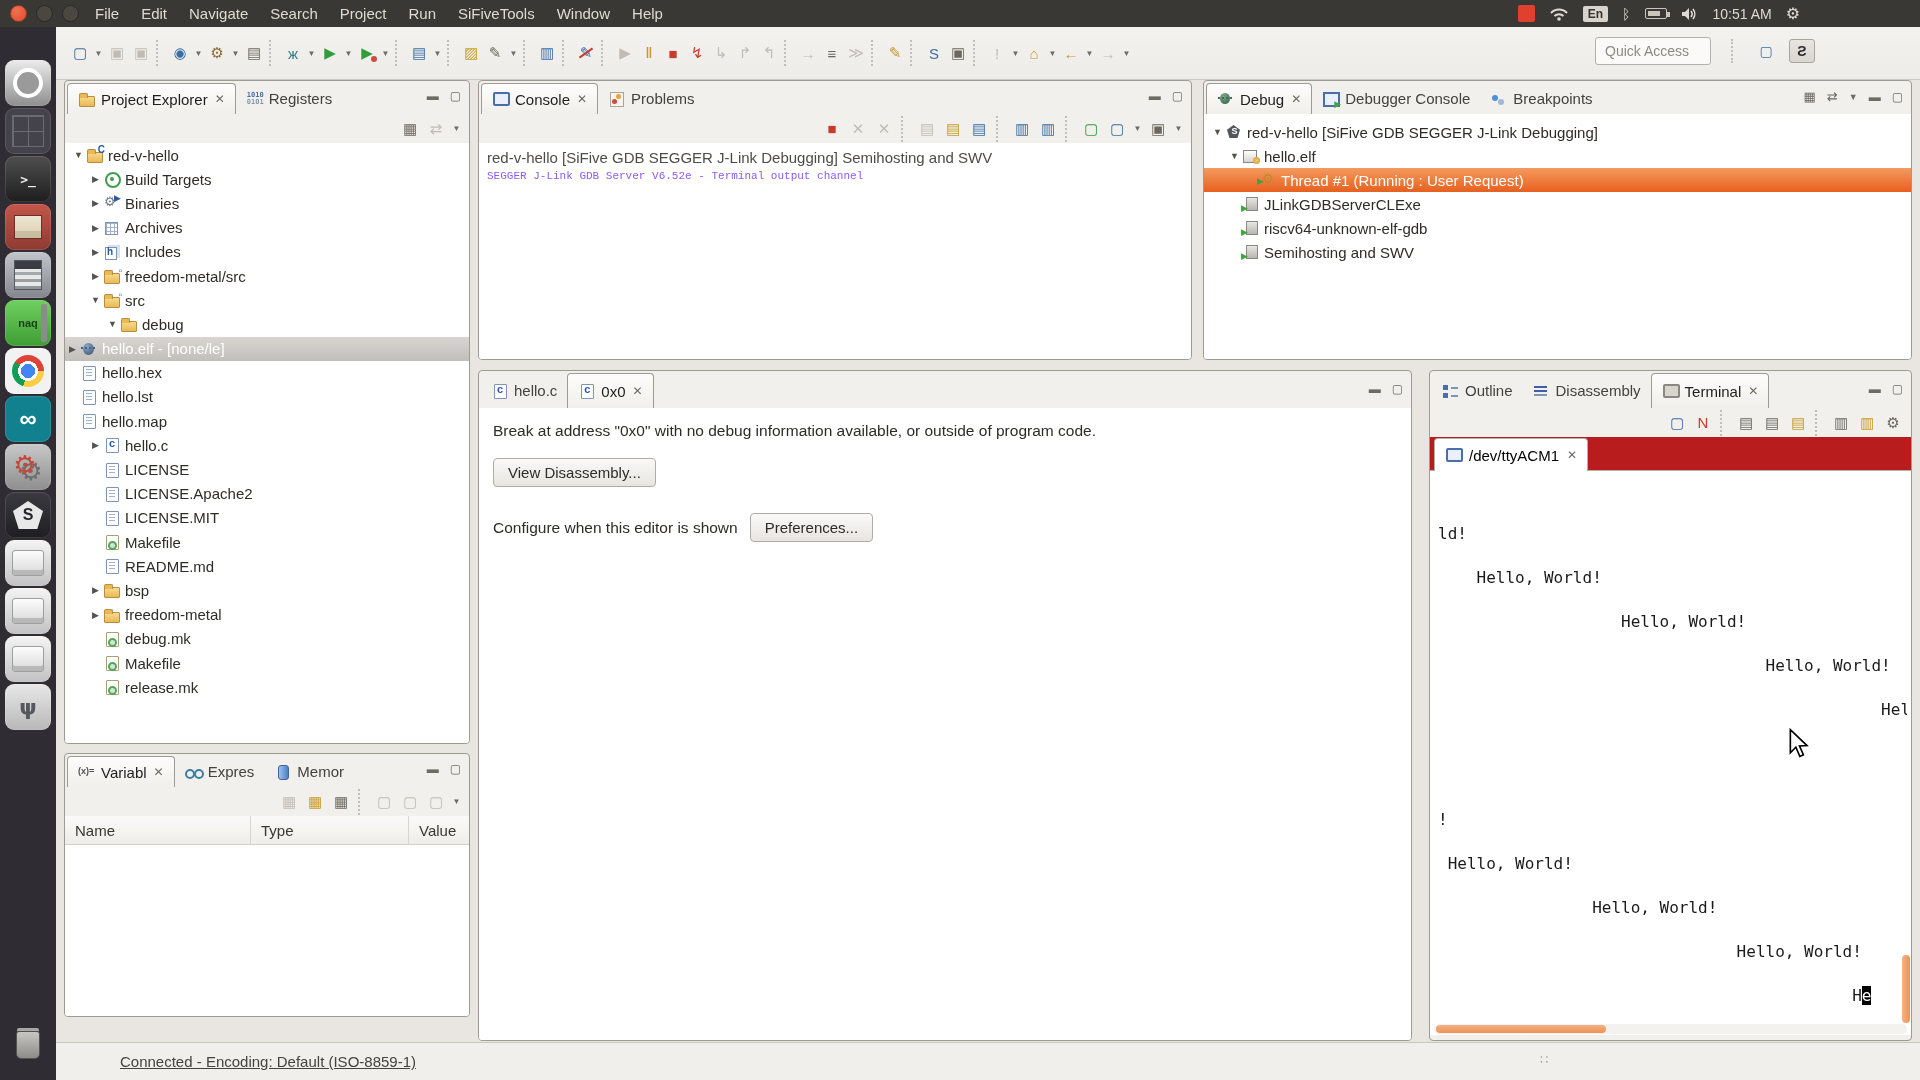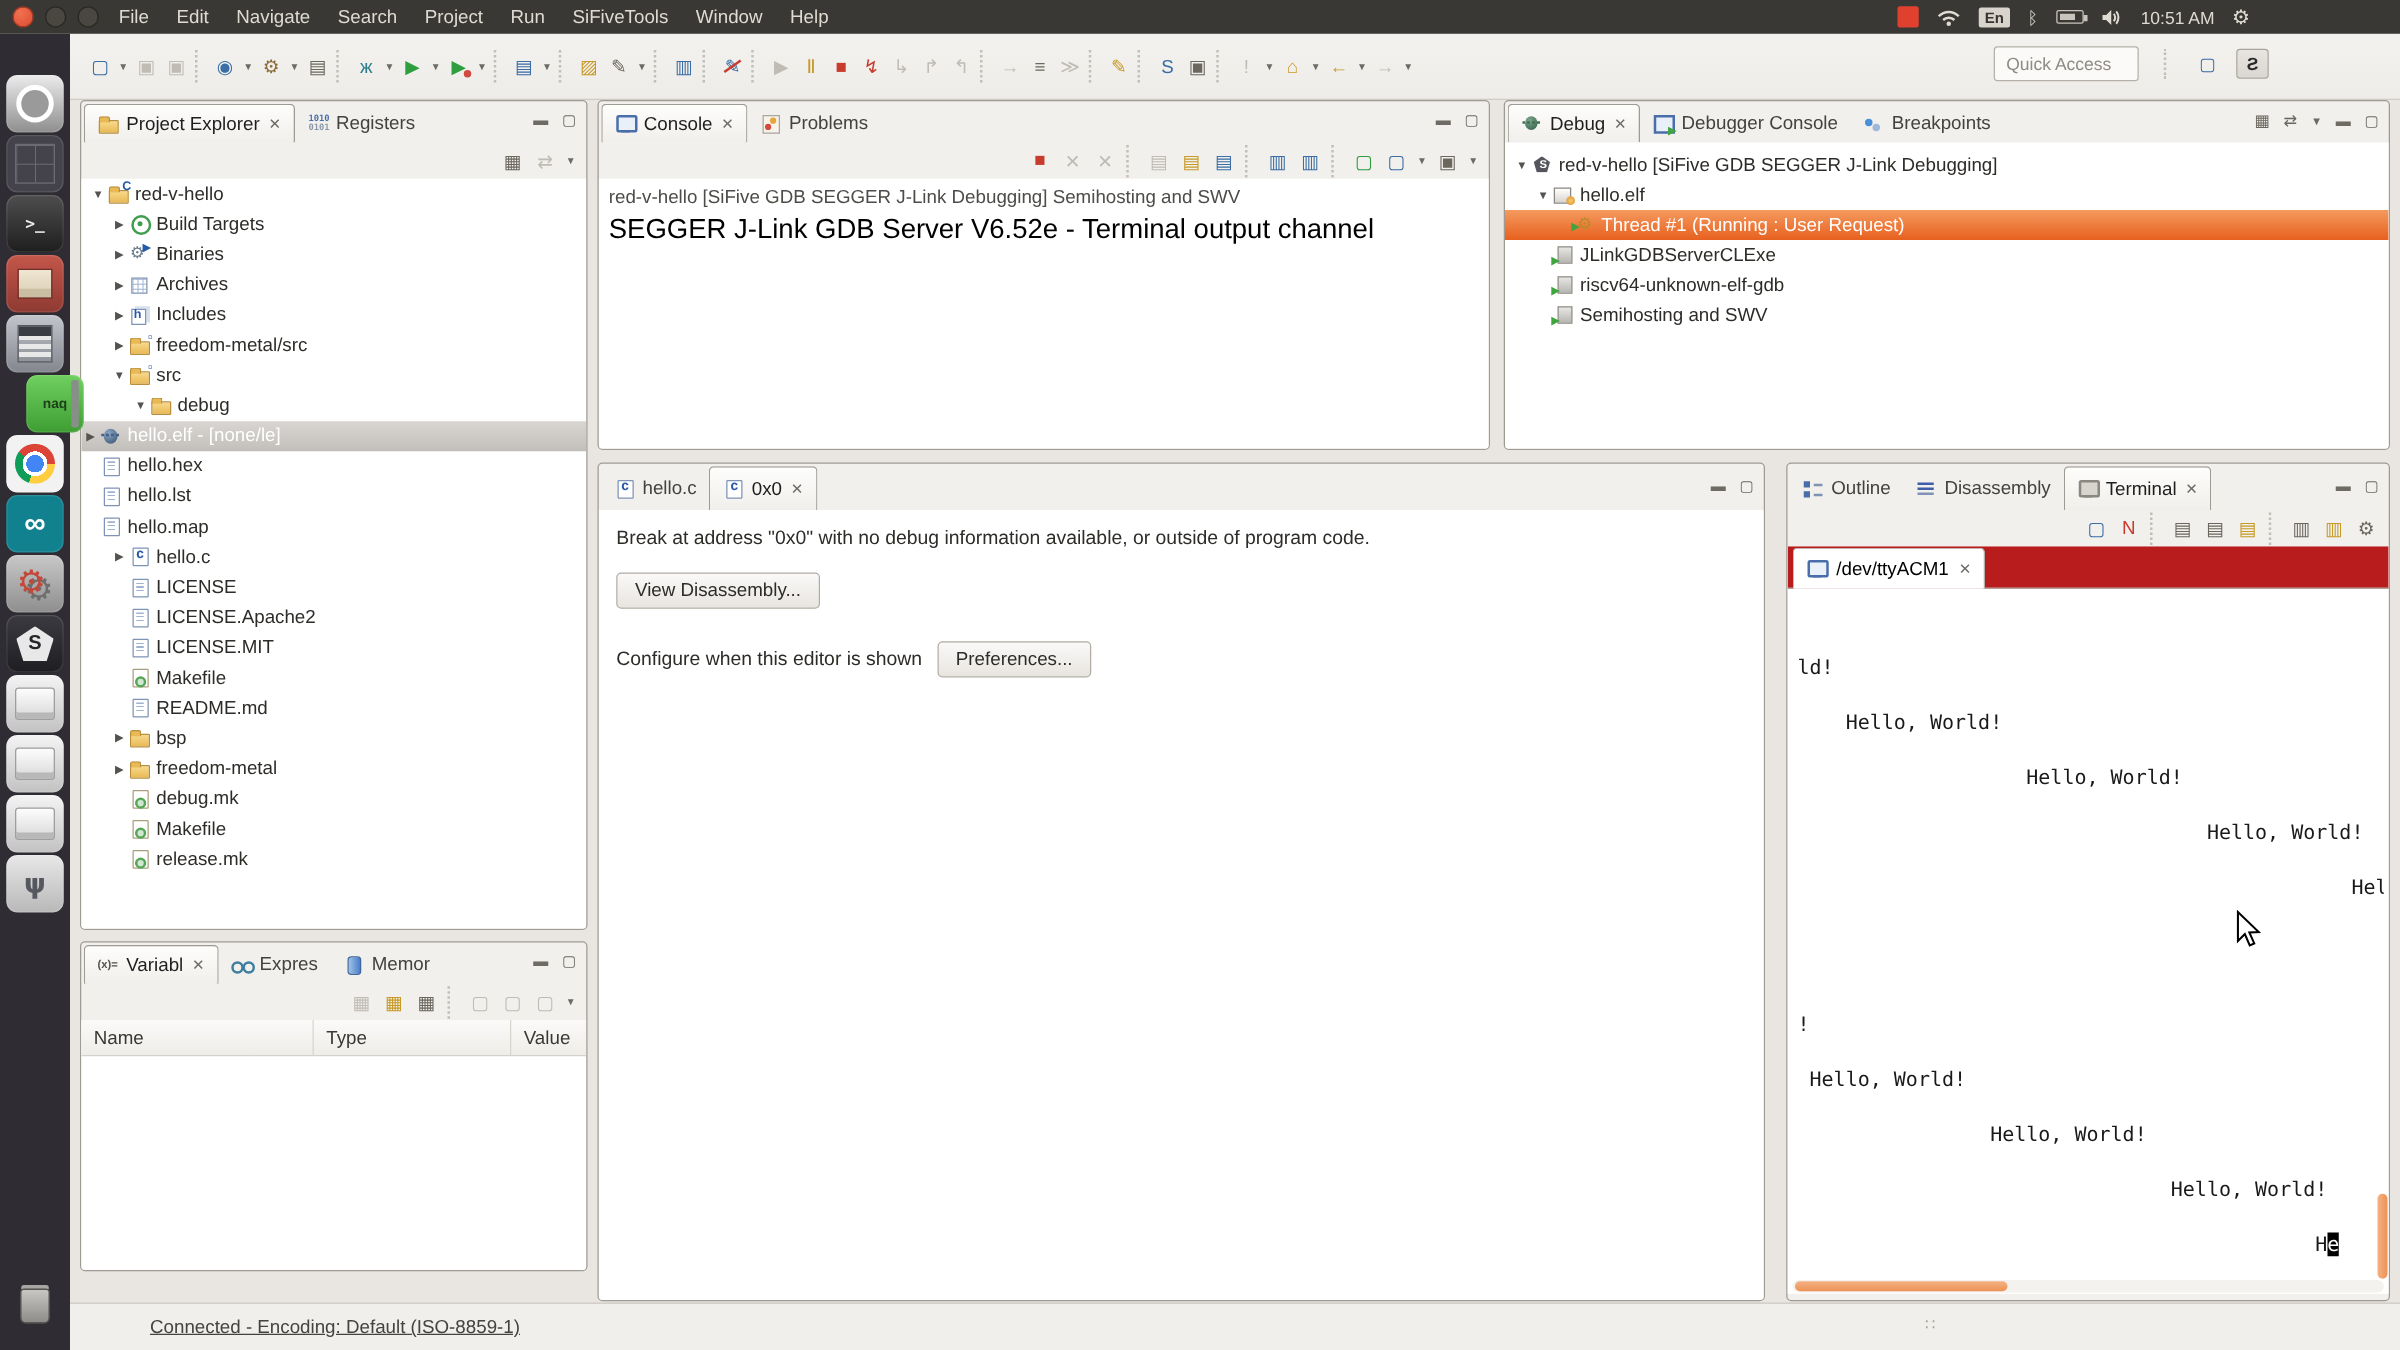--- a/index.html
+++ b/index.html
@@ -26,21 +26,21 @@
   .li { position:absolute; left:5px; width:46px; height:46px; border-radius:9px; box-shadow:inset 0 0 0 1px rgba(255,255,255,.12); display:flex; align-items:center; justify-content:center; overflow:hidden; }
   .li-ubuntu { background:linear-gradient(#ECECEC,#8E8E8E); }
   .li-ubuntu::after { content:""; width:22px; height:22px; border:4px solid #fff; border-radius:50%; background:#9A9A9A; }
   .li-workspaces { background:#44424A; }
   .li-workspaces::after { content:""; width:30px; height:30px; background:linear-gradient(#6B6973 1px,transparent 1px),linear-gradient(90deg,#6B6973 1px,transparent 1px); background-size:15px 15px; border:1px solid #6B6973; }
   .li-terminal { background:linear-gradient(#4E4E4E,#1E1E1E); font:bold 13px "DejaVu Sans Mono",monospace; color:#EDEDED; }
   .li-cabinet { background:linear-gradient(#C4564A,#8E3A32); }
   .li-cabinet::after { content:""; width:26px; height:22px; background:linear-gradient(#EFE6D2,#D9CDB2); border:1px solid #6E2E28; box-shadow:inset 0 -7px 0 #C9BDA2; }
   .li-calc { background:linear-gradient(#C2C6CC,#83878D); }
   .li-calc::after { content:""; width:26px; height:28px; background:linear-gradient(#3A3E44 0 8px,transparent 8px),repeating-linear-gradient(#E8E8E8 0 4px,transparent 4px 7px); border:1px solid #55595F; }
-  .li-naq { background:linear-gradient(#6FCF5F,#3E9E33); color:#1E3E1A; font:bold 11px "Liberation Sans",sans-serif;margin-left:16px; }
+  .li-naq { background:linear-gradient(#6FCF5F,#3E9E33); color:#1E3E1A; font:bold 11px "Liberation Sans",sans-serif; }
   .li-naq::before { content:""; position:absolute; right:4px; top:4px; bottom:4px; width:6px; background:#8A8E8A; border-radius:2px; }
   .li-chrome { background:#F2F2F2; }
   .li-chrome::after { content:""; width:32px; height:32px; border-radius:50%;
      background:radial-gradient(circle,#4285F4 0 7px,#fff 7px 10px,transparent 10px),
      conic-gradient(#DB4437 0 25%, #FFCD40 25% 55%, #0F9D58 55% 85%, #DB4437 85%); }
   .li-arduino { background:#12818F; }
   .li-arduino::after { content:"∞"; color:#fff; font-size:24px; font-weight:bold; }
   .li-tools { background:linear-gradient(#C8C8C8,#8E8E8E); }
   .li-tools::after { content:"⚙"; font-size:26px; color:#C4483A; text-shadow:6px 6px 0 #6E6E6E; margin-left:-6px; margin-top:-4px; }
   .li-sifive { background:linear-gradient(#3A3A40,#1E1E22); }
@@ -137,21 +137,21 @@
   .i-glasses::after { content:""; position:absolute; left:9px; top:5px; width:6px; height:6px; border:2px solid #3E7E9E; border-radius:50%; }
   .i-memory::before { content:""; position:absolute; left:4px; top:1px; width:9px; height:13px; background:linear-gradient(90deg,#9FC3E8,#4A7EC8); border:1px solid #3E66A0; border-radius:3px; }
   .i-outline::before { content:""; position:absolute; left:1px; top:2px; width:5px; height:5px; background:#4A6EA9; box-shadow:0 8px 0 #4A6EA9; }
   .i-outline::after { content:""; position:absolute; left:9px; top:4px; width:7px; height:2px; background:#7E93B5; box-shadow:0 8px 0 #7E93B5; }
   .i-disasm::before { content:""; position:absolute; left:1px; top:3px; width:13px; height:2px; background:#3E5EA9; box-shadow:0 4px 0 #3E5EA9,0 8px 0 #7E93B5; }
   .i-registers::before { content:"1010"; position:absolute; left:1px; top:0px; font:bold 7px "DejaVu Sans Mono"; color:#4A6EA9; }
   .i-registers::after { content:"0101"; position:absolute; left:1px; top:7px; font:bold 7px "DejaVu Sans Mono"; color:#8B97A9; }
 
   
   .con-label { font-size:15px; color:#4E4C48; padding:6px 0 0 8px; }
-  .con-out { font-family:Liberation Sans, sans-serif; font-size:22px; color:#000000; padding:4px 0 0 8px; }
+  .con-out { font-family:Liberation Mono, monospace; font-size:11px; color:#8b5cf6; padding:4px 0 0 8px; }
 
   
   .ed-msg { font-size:15.5px; color:#2E2C28; padding:14px 0 0 14px; }
   .btn { display:inline-block; font-size:15px; color:#2E2C28; background:linear-gradient(#FAF9F8,#E8E5E0); border:1px solid #B0ACA4; border-radius:4px; padding:5px 14px; }
   .ed-row2 { display:flex; align-items:center; gap:12px; font-size:15.5px; color:#2E2C28; }
 
   
   .varhdr { height:29px; display:flex; background:linear-gradient(#FBFAF9,#EFEDE9); border-bottom:1px solid #D5D2CC; font-size:15px; color:#3A3834; }
   .varhdr div { display:flex; align-items:center; padding-left:10px; border-right:1px solid #D8D5CF; }
 

